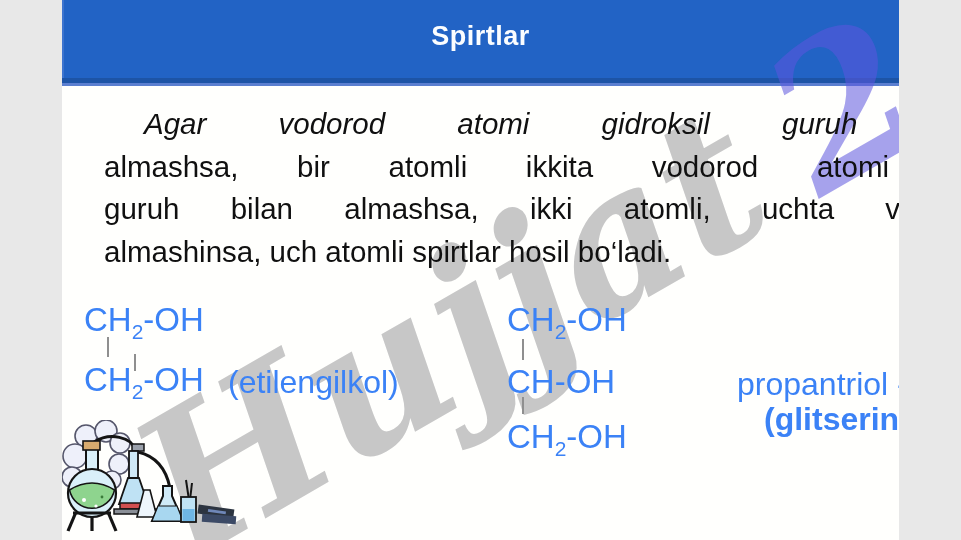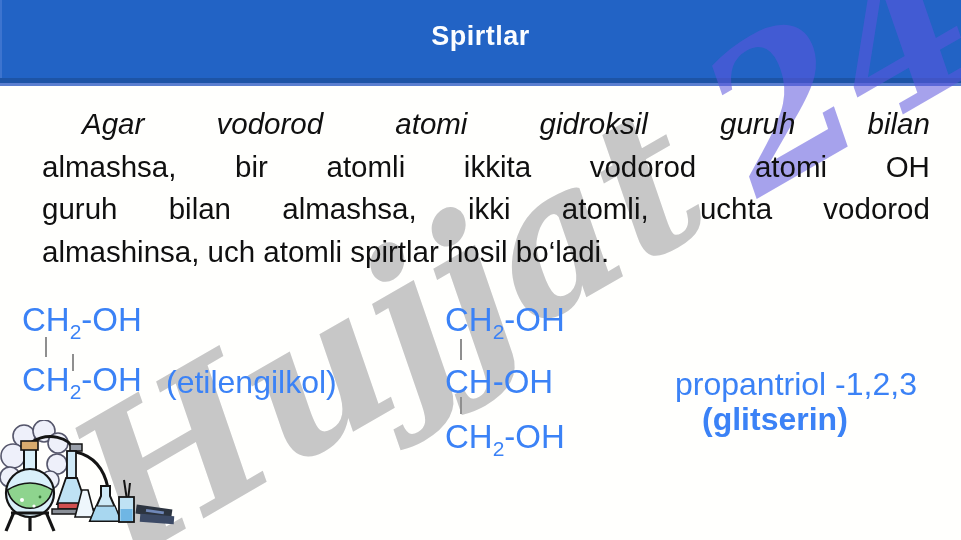--- a/index.html
+++ b/index.html
@@ -1,19 +1,19 @@
 <!DOCTYPE html>
 <html style="--header-blue: #2263c5; --header-border-dark: #1d54a6; --wm-gray: #c7c7c7; --wm-purple: #5d56de; --body-text: #101010; --flask-glass: #cfe9f7; --flask-liquid-green: #8ed48e; --flask-liquid-blue: #7fc4e8; --burner-red: #d25050;"><head>
 <meta charset="utf-8">
 <style>
   * { margin:0; padding:0; box-sizing:border-box; }
   html,body { background:#e8e8e8; }
   .slide {
     position:relative;
-    width:961px; height:540px;
+    width:837px; height:540px;
     background:#fffffd;
     overflow:hidden;
     font-family:"Liberation Sans", sans-serif;
     margin:0 auto;
   }
 
   
   .header {
     position:absolute; left:0; top:0; right:0; height:86px;
     background:var(--header-blue,#2263c5);

